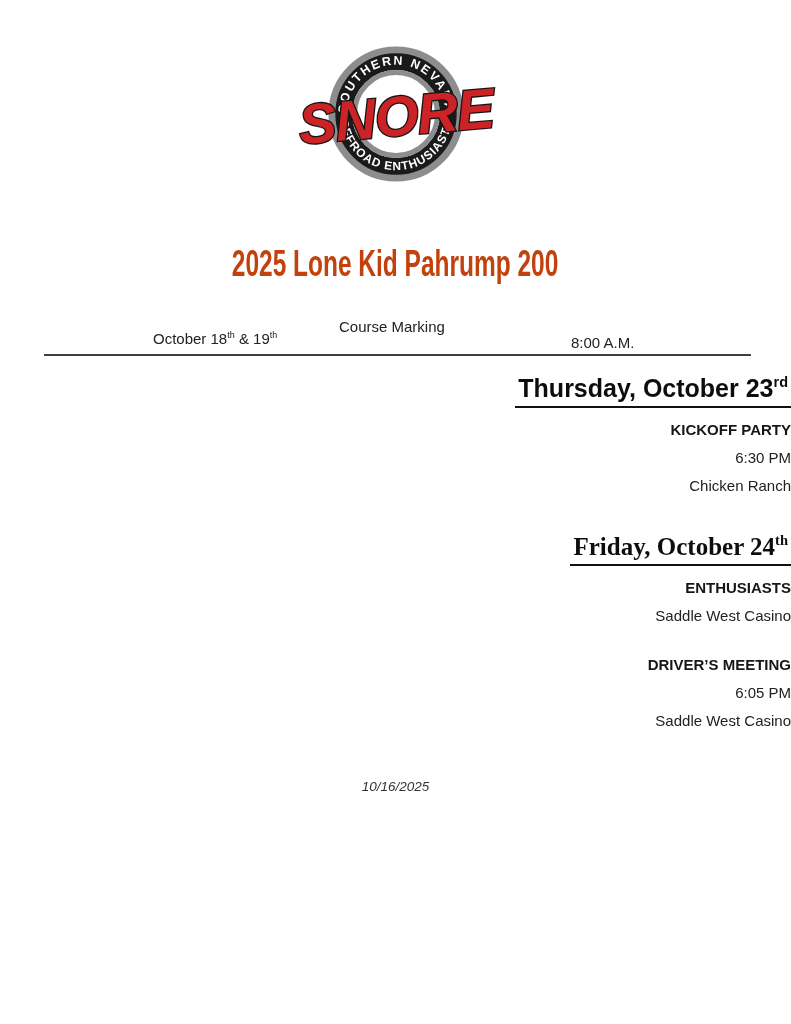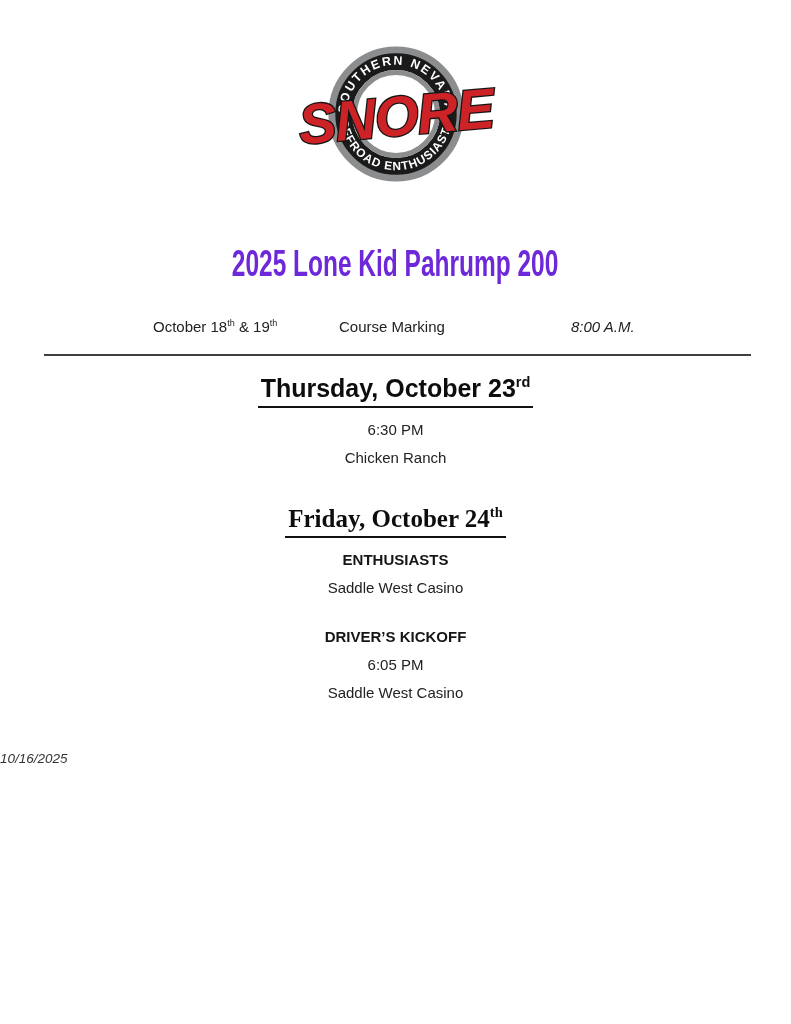--- a/index.html
+++ b/index.html
@@ -22,49 +22,49 @@
   .snore-text {
     font-family: "Liberation Sans", sans-serif;
     font-weight: bold; font-style: italic;
     font-size: 57px; letter-spacing: -1px;
     fill: #cd2327; stroke: #151515; stroke-width: 2.6px;
     paint-order: stroke fill;
     text-anchor: middle;
   }
 
   
-  .title-block { margin-top: 50px; text-align: center; color: #6d28d9; }
+  .title-block { margin-top: 50px; text-align: center; color: #c2410c; }
   .condensed { display: inline-block; white-space: nowrap; transform-origin: 50% 50%; }
   .title-line1 { font-size: 36px; font-weight: bold; line-height: 40px; }
   .title-line1 .condensed { transform: scaleX(0.68); letter-spacing: 0px; }
   .title-line2, .title-line3 { font-size: 25px; font-weight: bold; line-height: 30px; }
   .title-line2 .condensed, .title-line3 .condensed { transform: scaleX(0.74); }
   .title-block sup { font-size: 58%; vertical-align: super; line-height: 0; }
 
   
   .premeet { position: relative; margin-top: 34px; height: 22px; font-size: 15px; color: #222; }
-  .premeet .pm-date { position: absolute; left: 153px; top: 0; }
+  .premeet .pm-date { position: absolute; left: 153px; top: 12px; }
   .premeet .pm-activity { position: absolute; left: 339px; top: 0; }
-  .premeet .pm-time { position: absolute; left: 571px; top: 0; font-style: italic; }
+  .premeet .pm-time { position: absolute; left: 571px; top: 16px; }
   .premeet sup { font-size: 60%; vertical-align: super; line-height: 0; }
 
   .rule { border: none; border-top: 2px solid #3f3f3f; margin: 14px 40px 0 44px; }
 
   
-  .schedule { text-align: center; }
+  .schedule { text-align: right; }
   .day-heading { margin: 16px 0 0; font-size: 25px; font-weight: bold; line-height: 33px; color: #0d0d0d; }
   .day-heading .underlined { display: inline-block; border-bottom: 2.5px solid #111; padding: 0 3px 1px; }
   .day-heading sup { font-size: 58%; vertical-align: super; line-height: 0; position: relative; top: -1px; }
   .section-friday .day-heading { margin-top: 30px; font-family: Liberation Serif, serif; }
 
   .event { margin-top: 8px; font-size: 15px; line-height: 28px; color: #222; }
   .event + .event { margin-top: 21px; }
   .event-name { font-weight: bold; color: #161616; }
 
-  .footer-date { margin-top: 44px; font-size: 13.5px; font-style: italic; color: #333; }
+  .footer-date { margin-top: 44px; text-align: center; font-size: 13.5px; font-style: italic; color: #333; }
 </style>
 </head>
 <body>
 
 <div class="page">
 
   <div class="logo-wrap">
     <svg width="220" height="148" viewBox="0 0 220 150" aria-hidden="true">
       <circle cx="110" cy="73" r="64" fill="#ffffff" stroke="#8b8d8e" stroke-width="9"></circle>
       <circle cx="110" cy="73" r="53" fill="none" stroke="#1a1a1a" stroke-width="17"></circle>
@@ -91,35 +91,36 @@
 
   <hr class="rule">
 
   <div class="schedule">
 
     <div class="section section-thursday">
       <h2 class="day-heading">
         <span class="underlined"><span>Thursday, October 23</span><sup>rd</sup></span>
       </h2>
       <div class="event">
+        <div class="event-name">KICKOFF PARTY</div>
         <div class="event-time">6:30 PM</div>
         <div class="event-location">Chicken Ranch</div>
       </div>
     </div>
 
     <div class="section section-friday">
       <h2 class="day-heading">
         <span class="underlined"><span>Friday, October 24</span><sup>th</sup></span>
       </h2>
       <div class="event">
         <div class="event-name">ENTHUSIASTS</div>
         <div class="event-location">Saddle West Casino</div>
       </div>
       <div class="event">
-        <div class="event-name">DRIVER’S KICKOFF</div>
+        <div class="event-name">DRIVER’S MEETING</div>
         <div class="event-time">6:05 PM</div>
         <div class="event-location">Saddle West Casino</div>
       </div>
     </div>
 
   </div>
 
   <div class="footer-date">10/16/2025</div>
 
 </div>

